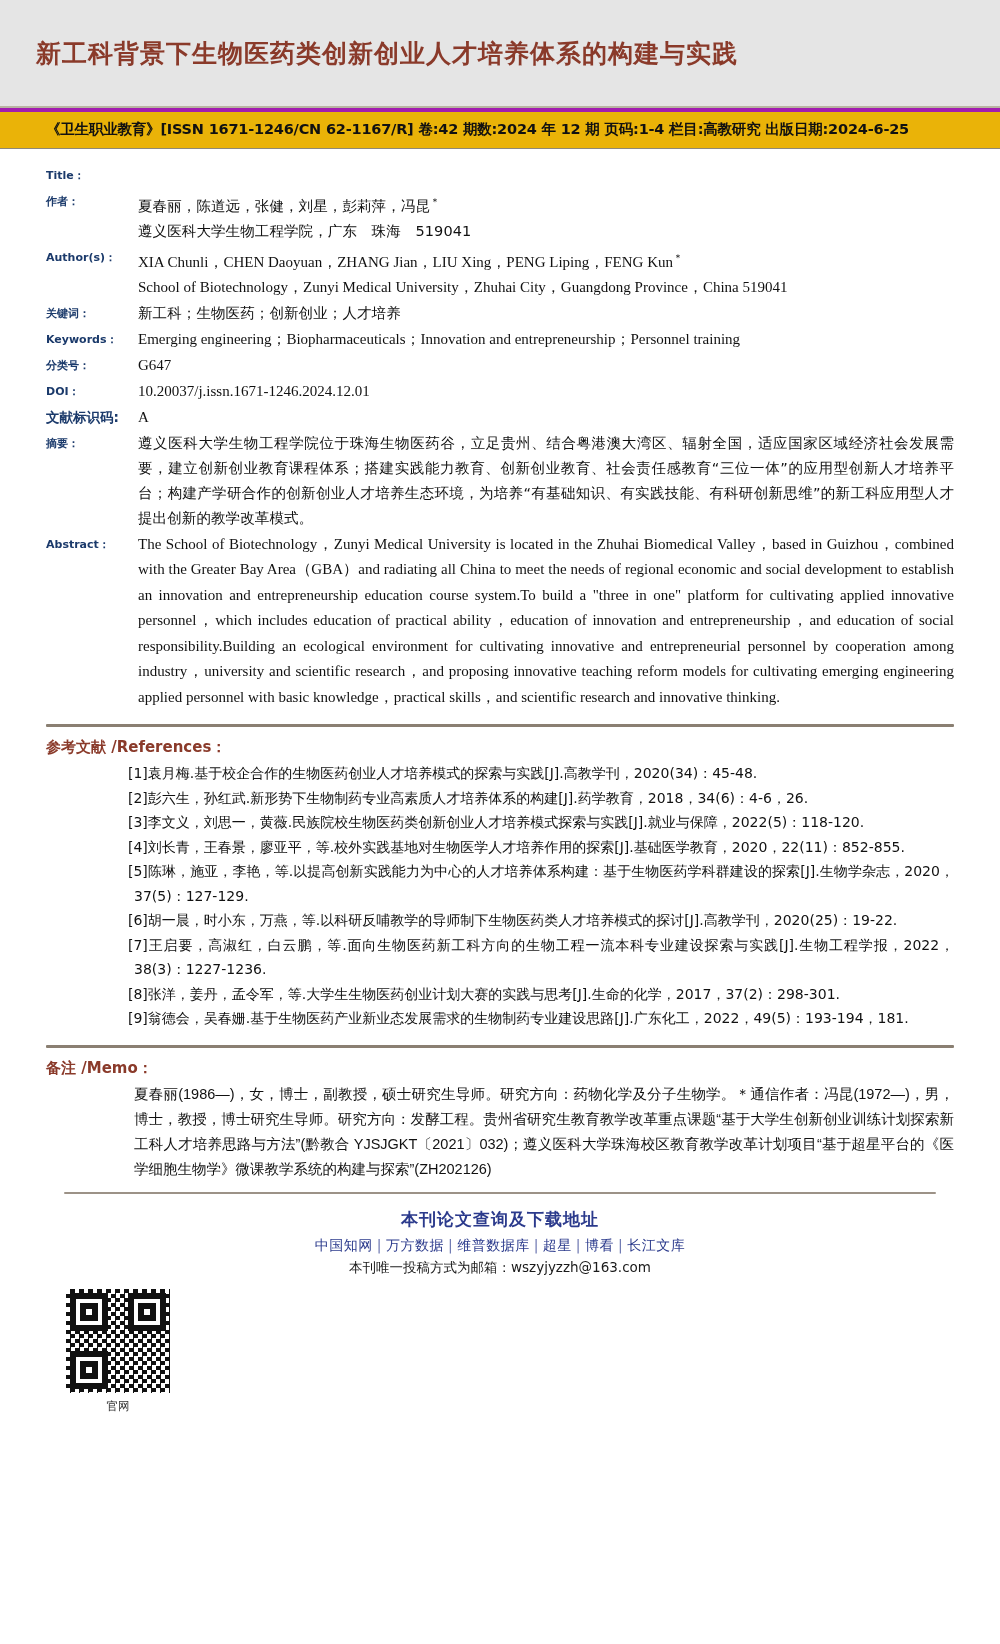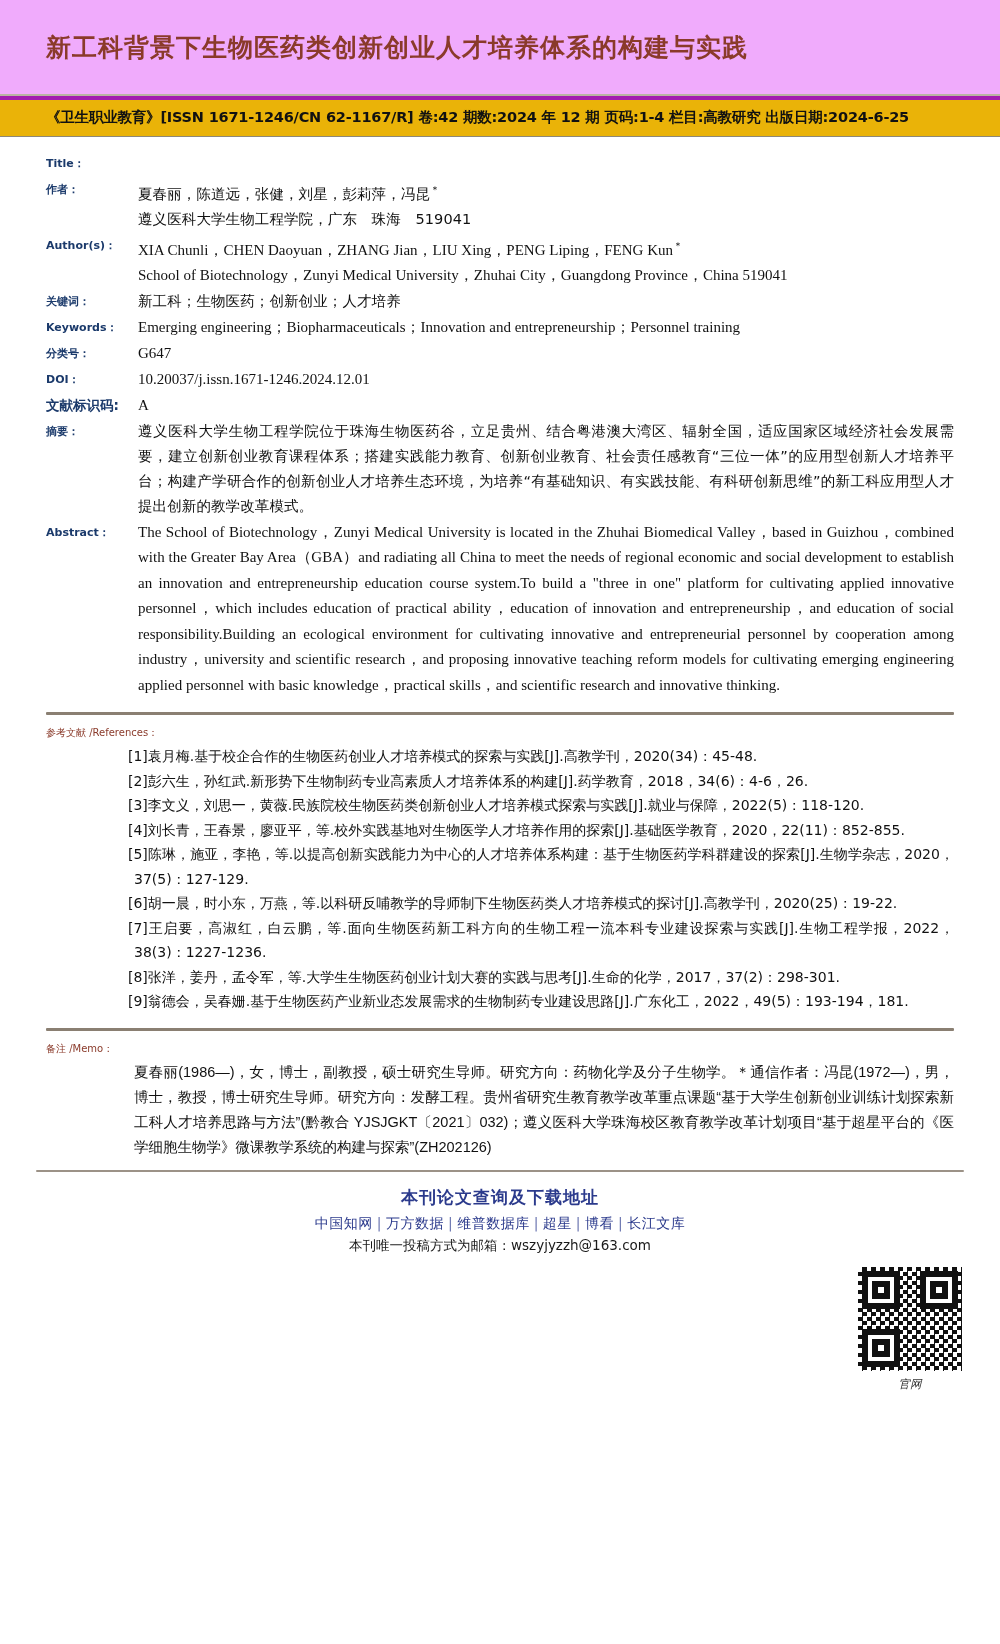--- a/index.html
+++ b/index.html
@@ -12,26 +12,26 @@
     height: 1644px;
     font-family: "Liberation Serif", "DejaVu Serif", serif;
     color: #1a1a1a;
     position: relative;
     overflow: hidden;
   }
 
   
   .banner {
     width: 100%;
-    height: 96px;
-    background: #f0abfc;
+    height: 108px;
+    background: #e5e5e5;
     display: flex;
     align-items: center;
     box-sizing: border-box;
-    padding-left: 46px;
+    padding-left: 36px;
     border-bottom: 2px solid #b9b3a2;
   }
   .banner-title {
     font-family: "DejaVu Sans", "Liberation Sans", sans-serif;
     font-size: 25px;
     font-weight: bold;
     color: #8a3a2a;
     letter-spacing: 1px;
     white-space: nowrap;
   }
@@ -112,22 +112,22 @@
     border-radius: 1px;
   }
   .divider.thin {
     height: 2px;
     background: #9c9287;
   }
 
   
   .section-head {
     font-family: "DejaVu Sans", "Liberation Sans", sans-serif;
-    font-size: 10px;
-    font-weight: normal;
+    font-size: 15px;
+    font-weight: bold;
     color: #8a3a2a;
     padding: 11px 46px 4px 46px;
   }
 
   
   .ref-list {
     padding: 0 46px 0 46px;
   }
   .ref-item {
     font-family: "DejaVu Sans", "Liberation Sans", sans-serif;
@@ -146,21 +146,21 @@
     font-size: 14.5px;
     line-height: 25px;
     color: #111;
     padding: 0 46px 0 134px;
     text-align: justify;
   }
 
   
   .footer {
     margin-top: 10px;
-    padding: 0 36px;
+    padding: 0 64px;
   }
   .footer-inner {
     padding-top: 14px;
     text-align: center;
   }
   .footer-title {
     font-family: "DejaVu Sans", "Liberation Sans", sans-serif;
     font-size: 17px;
     font-weight: bold;
     color: #2b3a8c;
@@ -177,24 +177,23 @@
   .footer-dbs .sep { color: #6a74b0; padding: 0 4px; }
   .footer-mail {
     font-family: "DejaVu Sans", "Liberation Sans", sans-serif;
     font-size: 13.5px;
     color: #1a1a1a;
     margin-bottom: 10px;
   }
 
   .qr-row {
     display: flex;
-    justify-content: flex-end;
+    justify-content: space-between;
     gap: 75px;
     margin-top: 6px;
-    font-style: italic;
   }
   .qr-cell { text-align: center; }
   .qr-img {
     width: 104px;
     height: 104px;
     background:
       repeating-conic-gradient(#111 0% 25%, #ffffff 0% 50%) 0 0 / 9px 9px,
       #fff;
     border: 2px solid #fff;
     position: relative;

